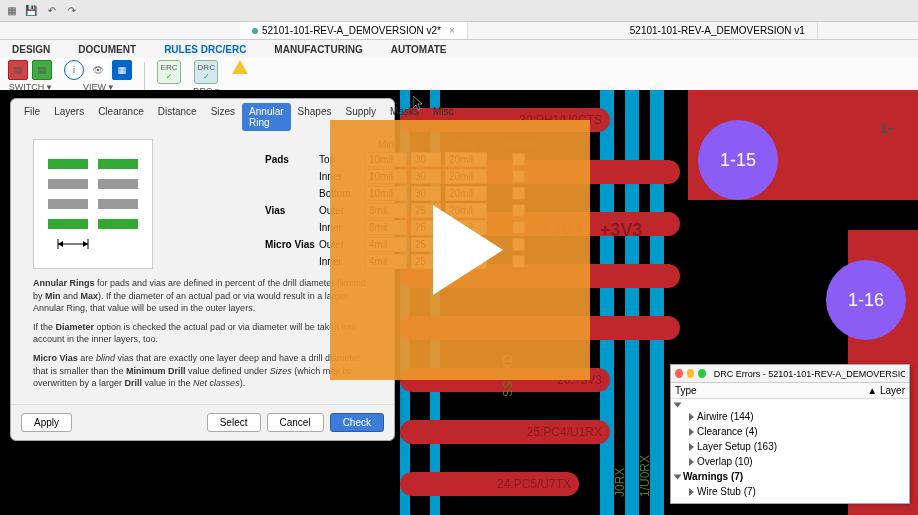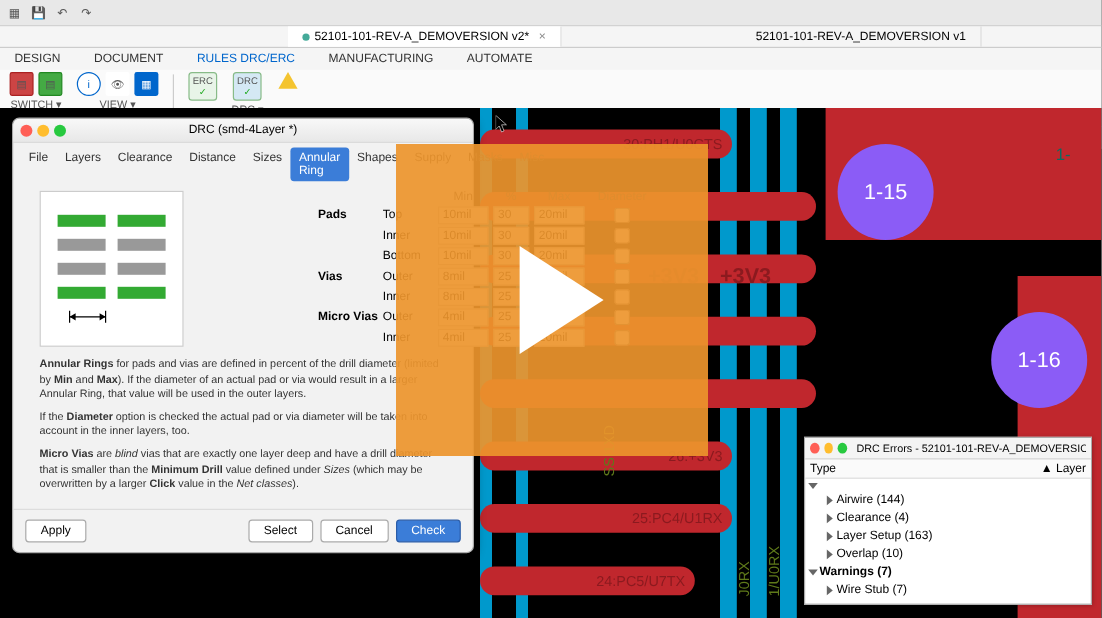--- a/index.html
+++ b/index.html
@@ -9,21 +9,21 @@
 .top-bar { height: 22px; background: #e8e8e8; border-bottom: 1px solid #ccc; display: flex; align-items: center; padding: 0 4px; font-size: 10px; }
 .top-bar .icon-btn { width: 16px; height: 16px; margin-right: 4px; display: flex; align-items: center; justify-content: center; color: #555; }
 .tab-bar { height: 18px; background: #f5f5f5; display: flex; font-size: 10px; border-bottom: 1px solid #ccc; }
 .file-tab { padding: 2px 12px; display: flex; align-items: center; gap: 4px; border-right: 1px solid #ddd; }
 .file-tab.active { background: #fff; }
 .file-tab .dot { width: 6px; height: 6px; border-radius: 50%; background: #4a9; }
 .file-tab .close { color: #888; margin-left: 4px; }
 
 
 .menu-bar { height: 18px; display: flex; font-size: 10px; padding: 0 8px; gap: 20px; align-items: center; background: #f5f5f5; }
-.menu-bar .menu-item { color: #333; padding: 2px 4px; }
+.menu-bar .menu-item { color: #333; padding: 2px 4px; font-weight: bold; }
 .menu-bar .menu-item.active { color: #0066cc; }
 
 .ribbon { height: 48px; background: #fafafa; border-bottom: 1px solid #ccc; display: flex; padding: 2px 8px; gap: 12px; }
 .ribbon-group { display: flex; flex-direction: column; align-items: center; font-size: 9px; color: #555; }
 .ribbon-icons { display: flex; gap: 4px; }
 .ribbon-icon { width: 20px; height: 20px; background: #ddd; border-radius: 2px; display:flex; align-items:center; justify-content:center; }
 .ribbon-label { margin-top: 2px; }
 .erc-icon { width:24px; height:24px; background:#e8f4e8; border:1px solid #8b8; border-radius:3px; font-size:8px; display:flex; flex-direction:column; align-items:center; justify-content:center; }
 .warn-tri { width:0;height:0;border-left:8px solid transparent;border-right:8px solid transparent;border-bottom:14px solid #f4c430; }
 
@@ -202,28 +202,20 @@
 
   <div class="net-label" style="left:540px; top:130px;">+3V3</div>
   <div class="net-label" style="left:600px; top:130px;">+3V3</div>
 
   <div class="vert-label" style="left:508px; top:300px;">SSI1XD</div>
   <div class="vert-label" style="left:645px; top:400px;">1/U0RX</div>
   <div class="vert-label" style="left:620px; top:400px;">J0RX</div>
 </div>
 
 <div class="drc-dialog">
-  <div class="drc-title">
-    <div class="traffic">
-      <div class="tl r"></div>
-      <div class="tl y"></div>
-      <div class="tl g"></div>
-    </div>
-    <div class="drc-title-text">DRC (smd-4Layer *)</div>
-  </div>
   <div class="drc-tabs">
     <span class="drc-tab">File</span>
     <span class="drc-tab">Layers</span>
     <span class="drc-tab">Clearance</span>
     <span class="drc-tab">Distance</span>
     <span class="drc-tab">Sizes</span>
     <span class="drc-tab active">Annular Ring</span>
     <span class="drc-tab">Shapes</span>
     <span class="drc-tab">Supply</span>
     <span class="drc-tab">Masks</span>
@@ -308,21 +300,21 @@
         <span></span>
         <span class="sublbl">Inner</span>
       <span class="val">4mil</span>
       <span class="val">25</span>
       <span class="val">20mil</span>
       <input type="checkbox" style="">
     </div>
     <div class="drc-desc">
       <p><b>Annular Rings</b><span> for pads and vias are defined in percent of the drill diameter (limited by </span><b>Min</b><span> and </span><b>Max</b><span>). If the diameter of an actual pad or via would result in a larger Annular Ring, that value will be used in the outer layers.</span></p>
       <p><span>If the </span><b>Diameter</b><span> option is checked the actual pad or via diameter will be taken into account in the inner layers, too.</span></p>
-      <p><b>Micro Vias</b><span> are </span><i>blind</i><span> vias that are exactly one layer deep and have a drill diameter that is smaller than the </span><b>Minimum Drill</b><span> value defined under </span><i>Sizes</i><span> (which may be overwritten by a larger </span><b>Click</b><span> value in the </span><i>Net classes</i><span>).</span></p>
+      <p><b>Micro Vias</b><span> are </span><i>blind</i><span> vias that are exactly one layer deep and have a drill diameter that is smaller than the </span><b>Minimum Drill</b><span> value defined under </span><i>Sizes</i><span> (which may be overwritten by a larger </span><b>Drill</b><span> value in the </span><i>Net classes</i><span>).</span></p>
     </div>
   </div>
   <div class="drc-buttons">
     <button class="left">Apply</button>
     <button>Select</button>
     <button>Cancel</button>
     <button class="primary">Check</button>
   </div>
 </div>
 

